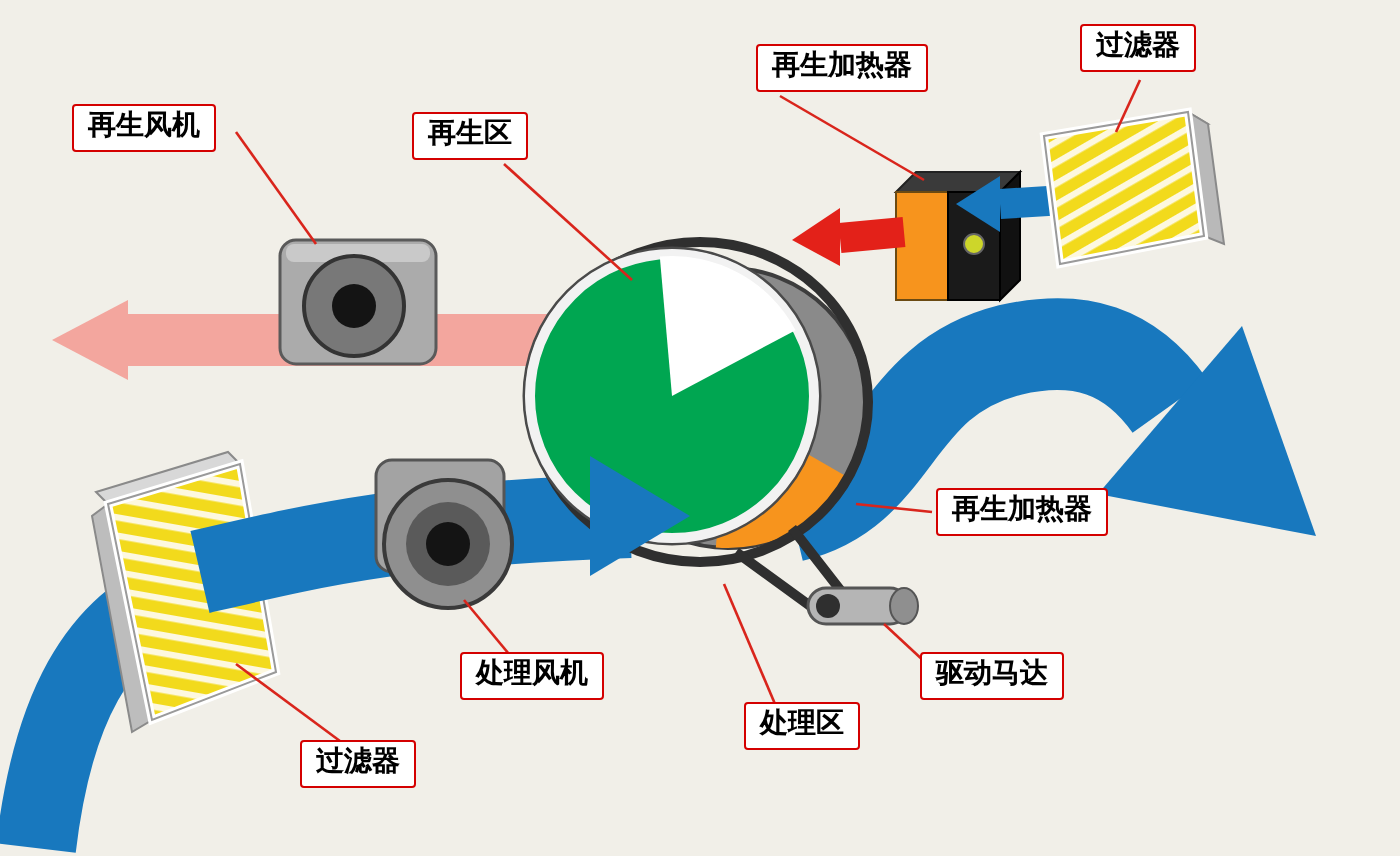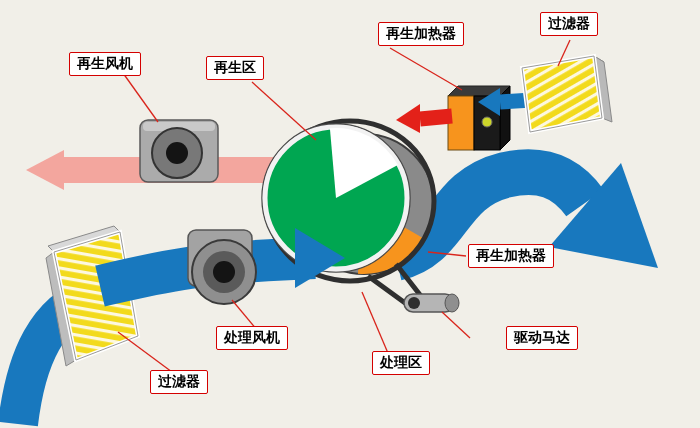--- a/index.html
+++ b/index.html
@@ -131,23 +131,23 @@
       <path d="M 390 48 L 462 90"></path>
       <path d="M 570 40 L 558 66"></path>
       <path d="M 466 256 L 428 252"></path>
       <path d="M 470 338 L 442 312"></path>
       <path d="M 262 336 L 232 300"></path>
       <path d="M 396 372 L 362 292"></path>
       <path d="M 172 372 L 118 332"></path>
     </g>
   </svg>
 
-  <div class="label" style="left:36px;top:52px;margin-left:33px;">再生风机</div>
+  <div class="label" style="left:36px;top:52px;">再生风机</div>
   <div class="label" style="left:206px;top:56px;">再生区</div>
   <div class="label" style="left:342px;top:22px;margin-left:36px;">再生加热器</div>
   <div class="label" style="left:540px;top:12px;">过滤器</div>
   <div class="label" style="left:468px;top:244px;">再生加热器</div>
-  <div class="label" style="left:460px;top:326px;margin-left:46px;">驱动马达</div>
-  <div class="label" style="left:216px;top:326px;">处理风机</div>
+  <div class="label" style="left:460px;top:326px;">驱动马达</div>
+  <div class="label" style="left:230px;top:326px;">处理风机</div>
   <div class="label" style="left:372px;top:351px;">处理区</div>
   <div class="label" style="left:150px;top:370px;">过滤器</div>
 
 </div>
 
 </body></html>

